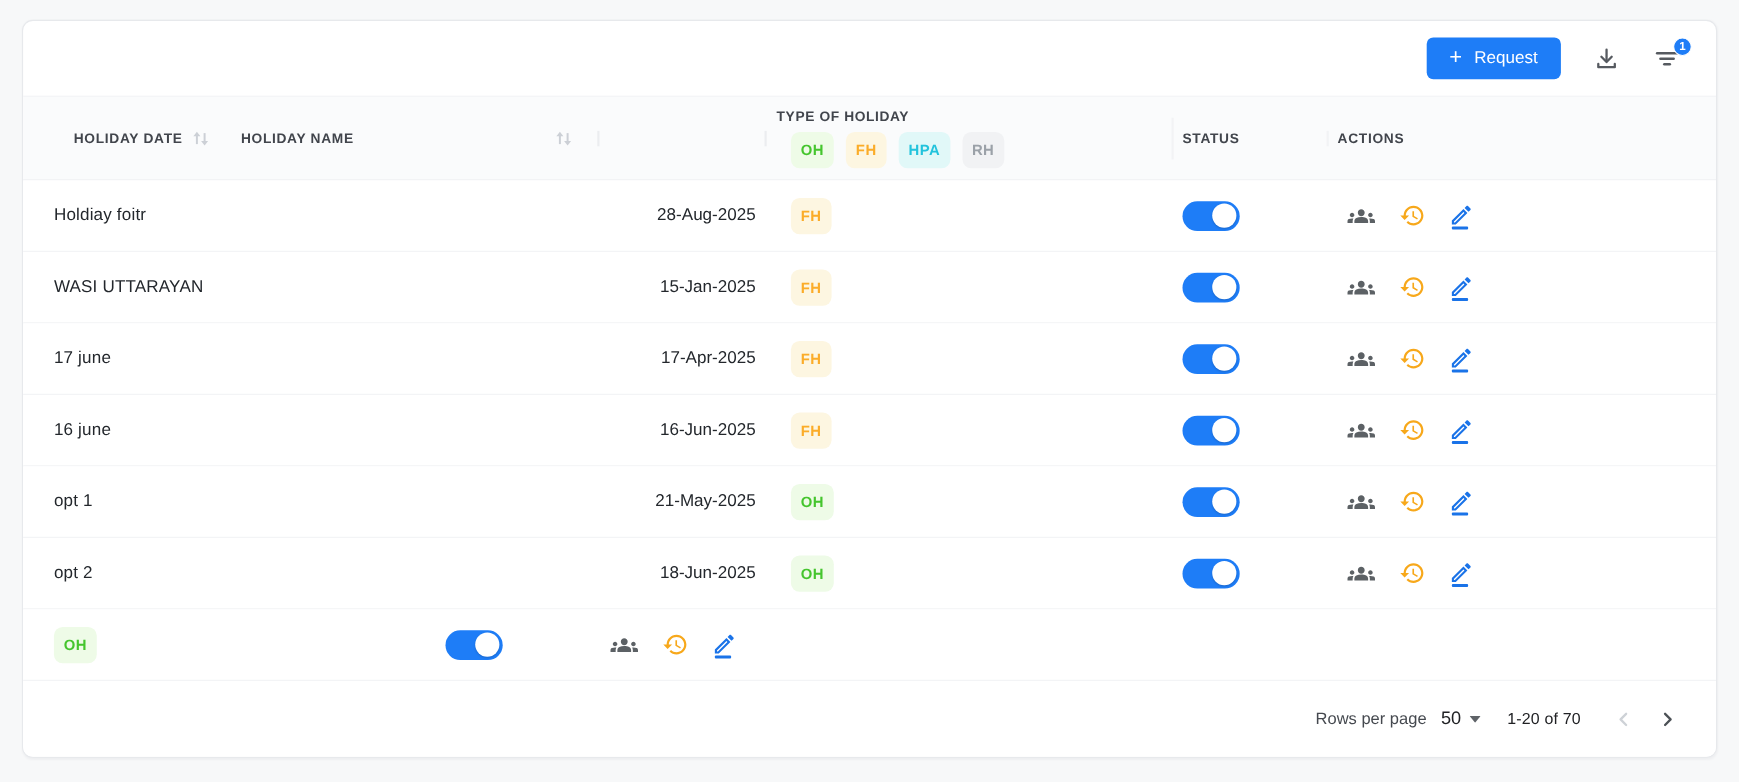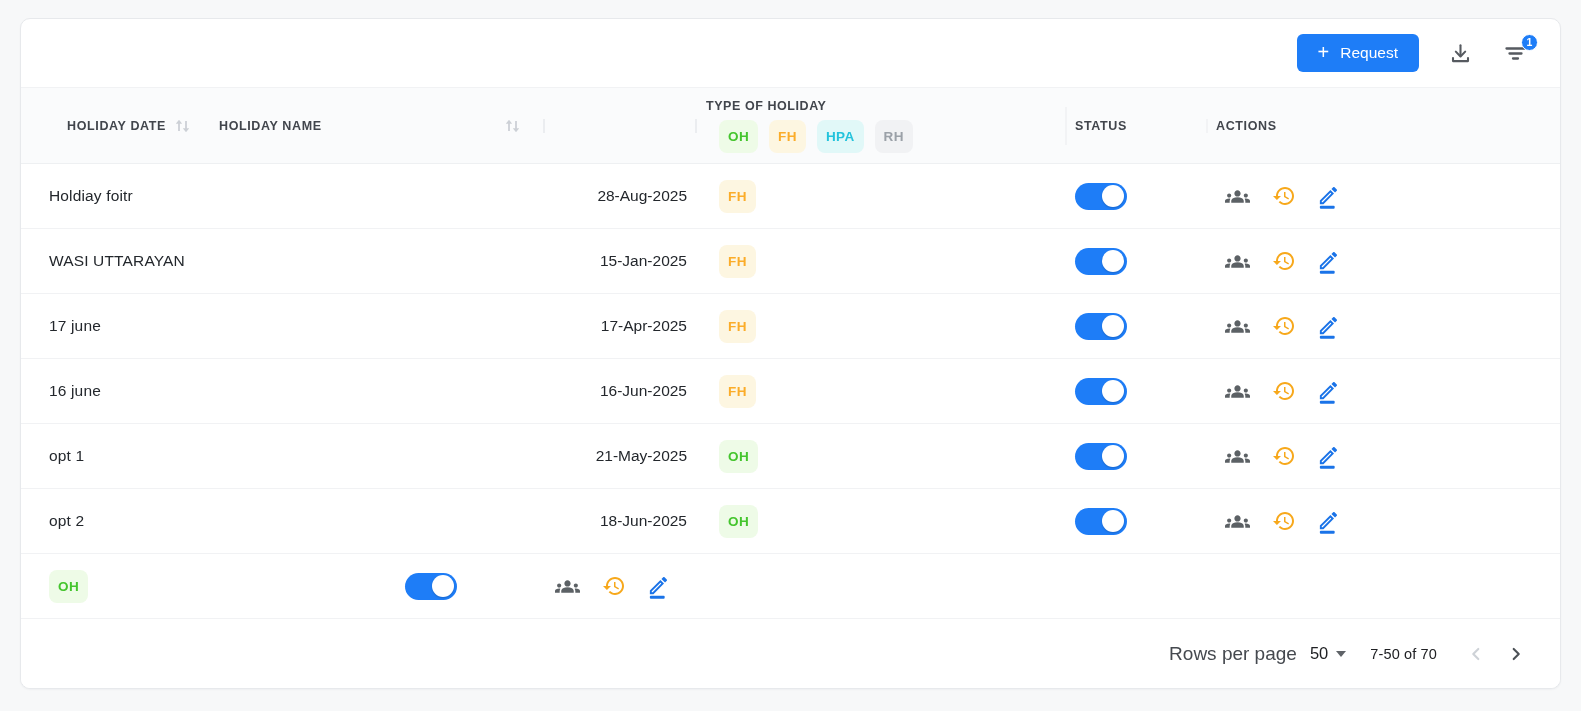--- a/index.html
+++ b/index.html
@@ -121,21 +121,21 @@
   }
   .toggle.on .knob { left:auto; right:3px; }
   .cell-actions { padding-left:26px; gap:17px; }
   .action-btn { background:none; border:none; cursor:pointer; padding:2px; display:flex; align-items:center; }
 
   
   .tfoot {
     flex:1; display:flex; align-items:center; justify-content:flex-end;
     padding-right:31px; background:#fff;
   }
-  .rpp-label { font-size:19px; color:#45494f; }
+  .rpp-label { font-size:15px; color:#45494f; }
   .rpp-select {
     background:none; border:none; cursor:pointer; font-family:inherit;
     display:flex; align-items:center; gap:8px;
     margin-left:13px; font-size:16.5px; color:#202124;
   }
   .range-text { font-size:14.5px; color:#202124; margin-left:24px; letter-spacing:.01em; }
   .page-btn { background:none; border:none; cursor:pointer; padding:2px; display:flex; align-items:center; }
   .page-btn.prev { margin-left:26px; }
   .page-btn.next { margin-left:14px; }
 </style>
@@ -496,21 +496,21 @@
   <div class="tfoot">
     <span class="rpp-label">Rows per page</span>
     <button class="rpp-select">
       <span>50</span>
       <span style="display:flex">
         <svg width="10" height="6" viewBox="0 0 10 6">
             <path d="M0 0h10L5 6z" fill="#5f6368"></path>
           </svg>
       </span>
     </button>
-    <span class="range-text">7-50 of 70</span>
+    <span class="range-text">1-20 of 70</span>
     <button class="page-btn prev">
       <span style="display:flex">
         <svg width="22" height="22" viewBox="0 0 24 24" fill="none" stroke="#ced2d7" stroke-width="2.3" stroke-linecap="round" stroke-linejoin="round">
             <path d="M14.5 6.5L9 12l5.5 5.5"></path>
           </svg>
       </span>
     </button>
     <button class="page-btn next">
       <span style="display:flex">
         <svg width="22" height="22" viewBox="0 0 24 24" fill="none" stroke="#4c5156" stroke-width="2.3" stroke-linecap="round" stroke-linejoin="round">

